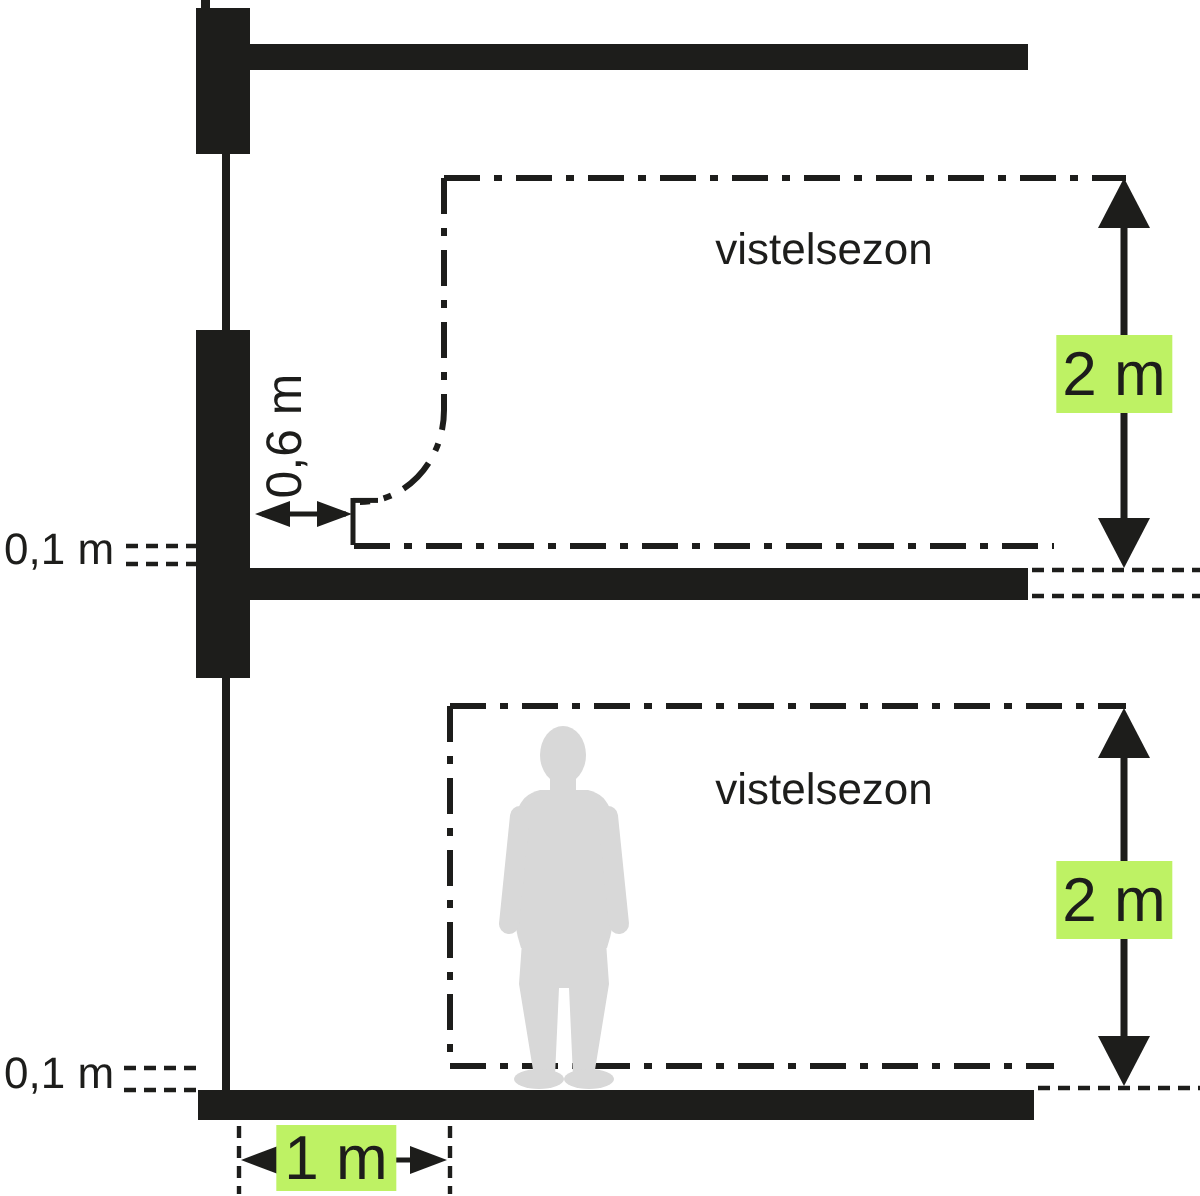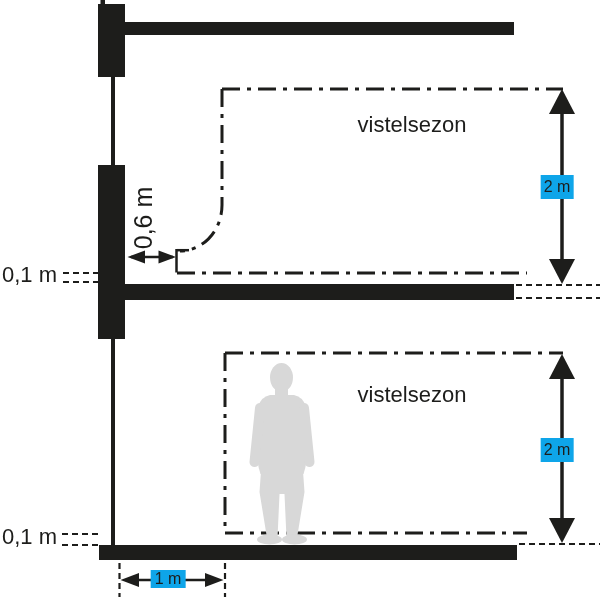--- a/index.html
+++ b/index.html
@@ -3,21 +3,21 @@
 <meta charset="utf-8">
 <style>
   html,body{margin:0;padding:0;background:#ffffff;}
   .stage{
     position:relative;width:600px;height:598px;background:#ffffff;overflow:hidden;
     font-family:"Liberation Sans", sans-serif;color:#1d1d1b;
   }
   .stage svg{position:absolute;left:0;top:0;}
   .lbl{position:absolute;white-space:nowrap;color:#1d1d1b;line-height:1;}
   .lbl-zone{font-size:22px;transform:translate(-50%,-50%);}
-  .lbl-dim{font-size:16px;transform:translate(-50%,-50%);background:#0ea5e9;padding:4px 3px;}
+  .lbl-dim{font-size:31px;transform:translate(-50%,-50%);background:#bef264;padding:4px 3px;}
   .lbl-clearance{font-size:22px;transform:translateY(-50%);}
   .lbl-rot{font-size:25px;transform:translate(-50%,-50%) rotate(-90deg);}
 </style>
 </head>
 <body>
 
 <div class="stage">
 
   <svg width="600" height="598" viewBox="0 0 600 598">
 

